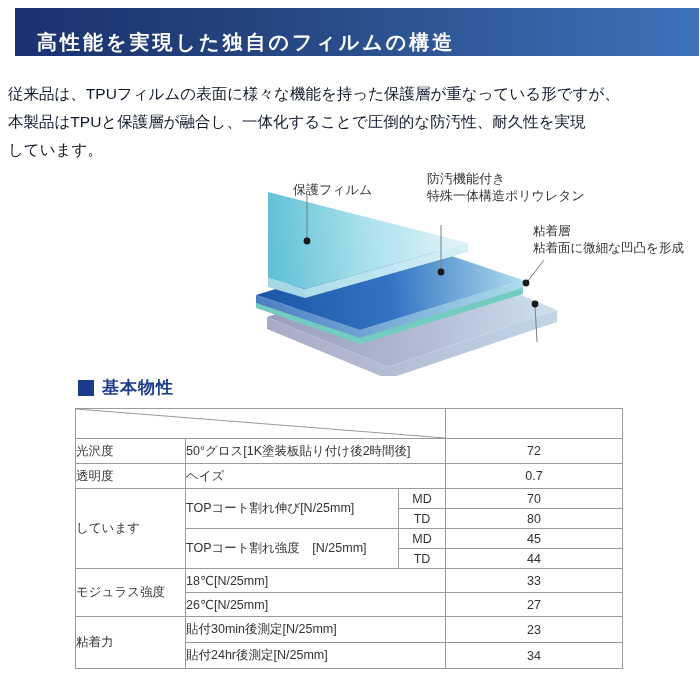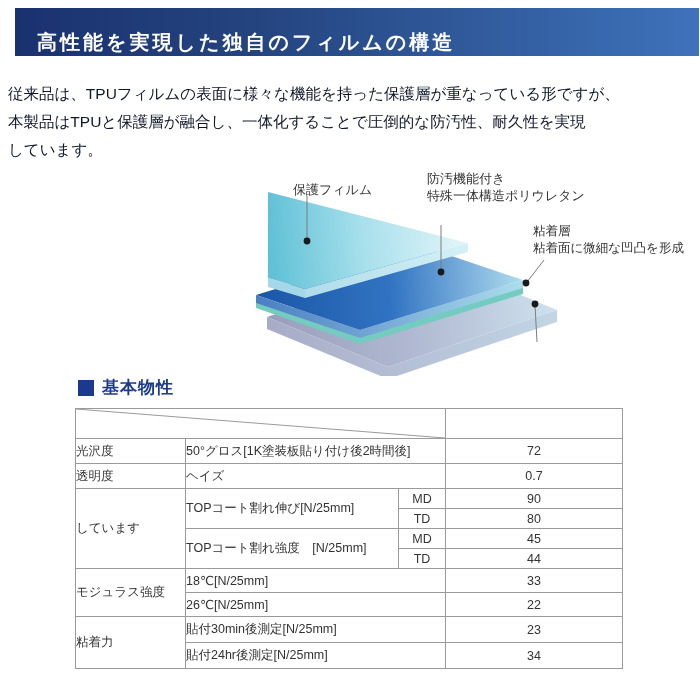--- a/index.html
+++ b/index.html
@@ -195,21 +195,21 @@
     </tr>
     <tr class="h25">
       <td class="cat">透明度</td>
       <td class="test" colspan="2">ヘイズ</td>
       <td class="val">0.7</td>
     </tr>
     <tr class="h27">
       <td class="cat" rowspan="4">しています</td>
       <td class="test" rowspan="2">TOPコート割れ伸び[N/25mm]</td>
       <td class="dir">MD</td>
-      <td class="val">90</td>
+      <td class="val">70</td>
     </tr>
     <tr class="h27">
       <td class="dir">TD</td>
       <td class="val">80</td>
     </tr>
     <tr class="h27">
       <td class="test" rowspan="2">TOPコート割れ強度　[N/25mm]</td>
       <td class="dir">MD</td>
       <td class="val">45</td>
     </tr>
@@ -217,21 +217,21 @@
       <td class="dir">TD</td>
       <td class="val">44</td>
     </tr>
     <tr class="h24">
       <td class="cat" rowspan="2">モジュラス強度</td>
       <td class="test" colspan="2">18℃[N/25mm]</td>
       <td class="val">33</td>
     </tr>
     <tr class="h24">
       <td class="test" colspan="2">26℃[N/25mm]</td>
-      <td class="val">22</td>
+      <td class="val">27</td>
     </tr>
     <tr class="h26">
       <td class="cat" rowspan="2">粘着力</td>
       <td class="test" colspan="2">貼付30min後測定[N/25mm]</td>
       <td class="val">23</td>
     </tr>
     <tr class="h26">
       <td class="test" colspan="2">貼付24hr後測定[N/25mm]</td>
       <td class="val">34</td>
     </tr>

